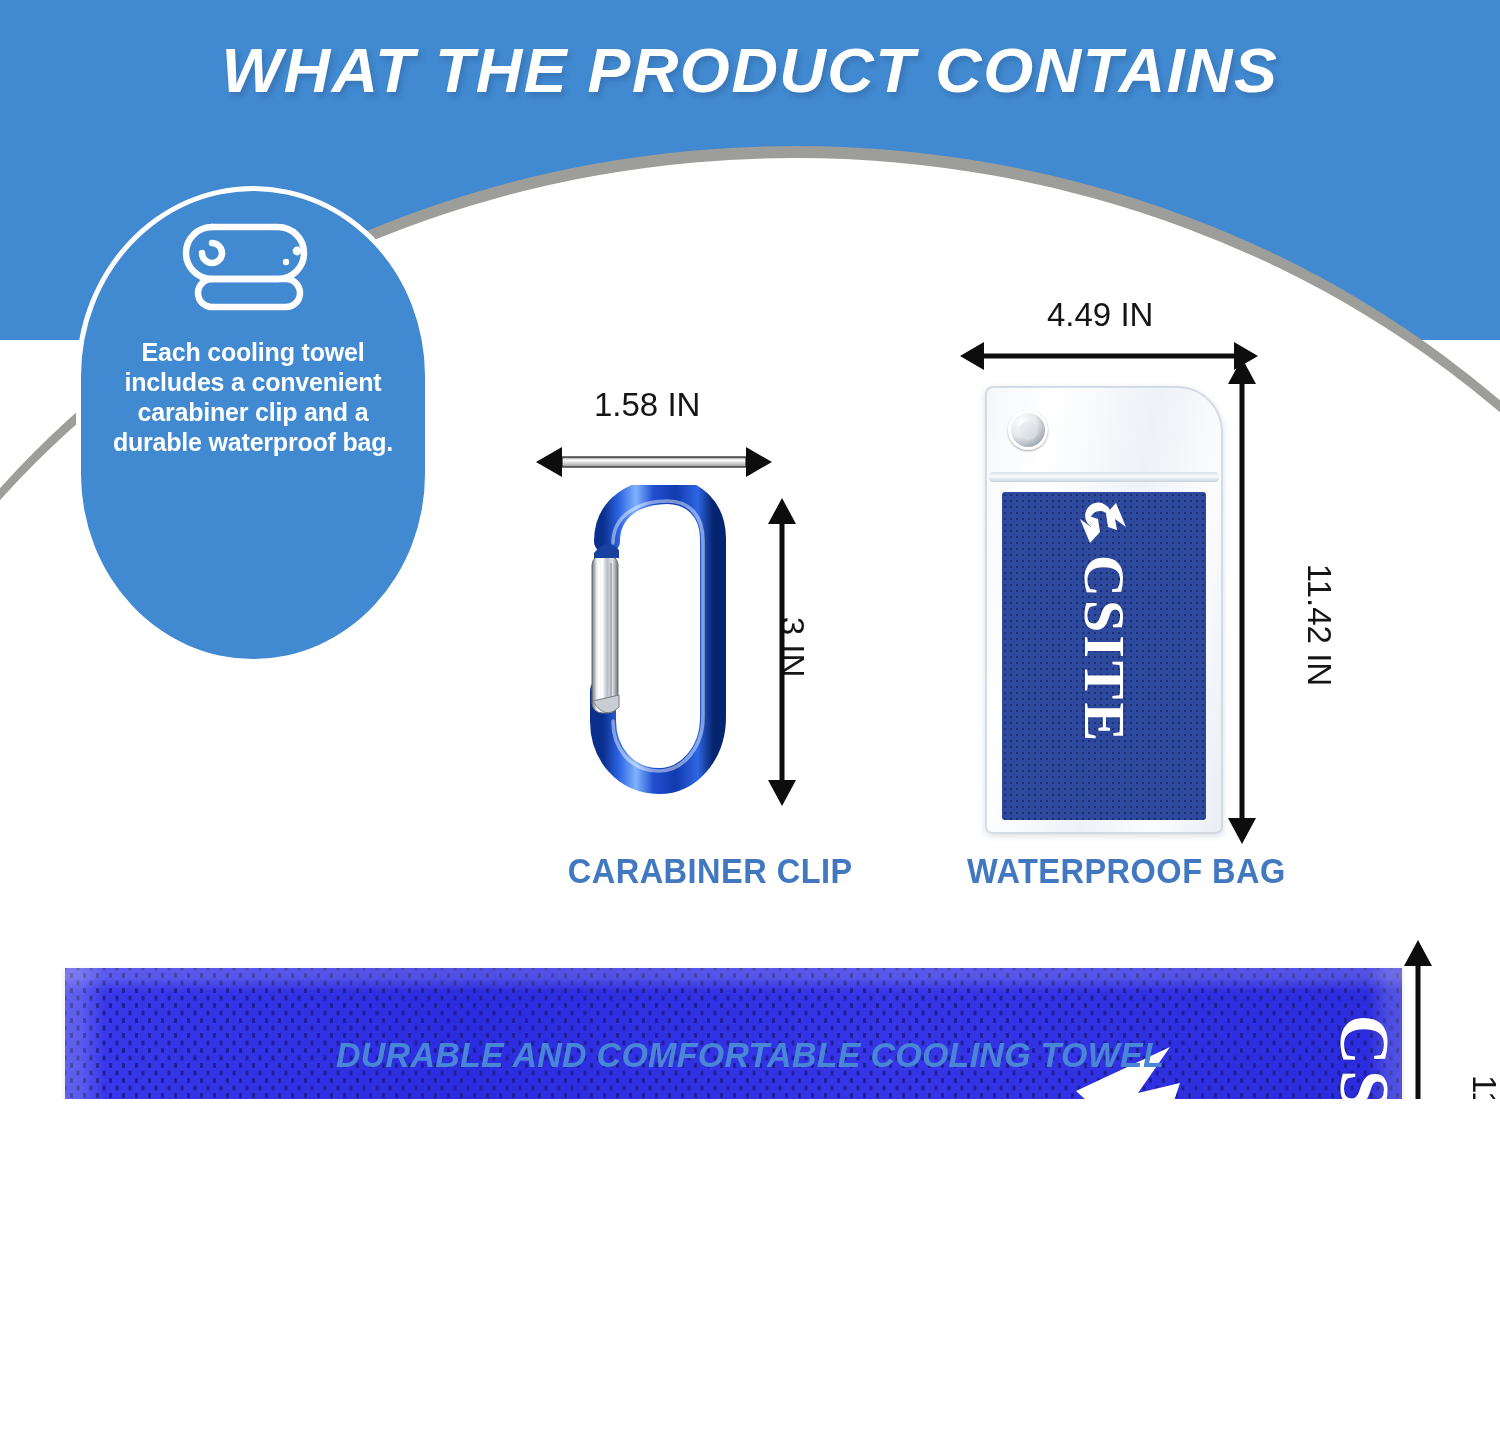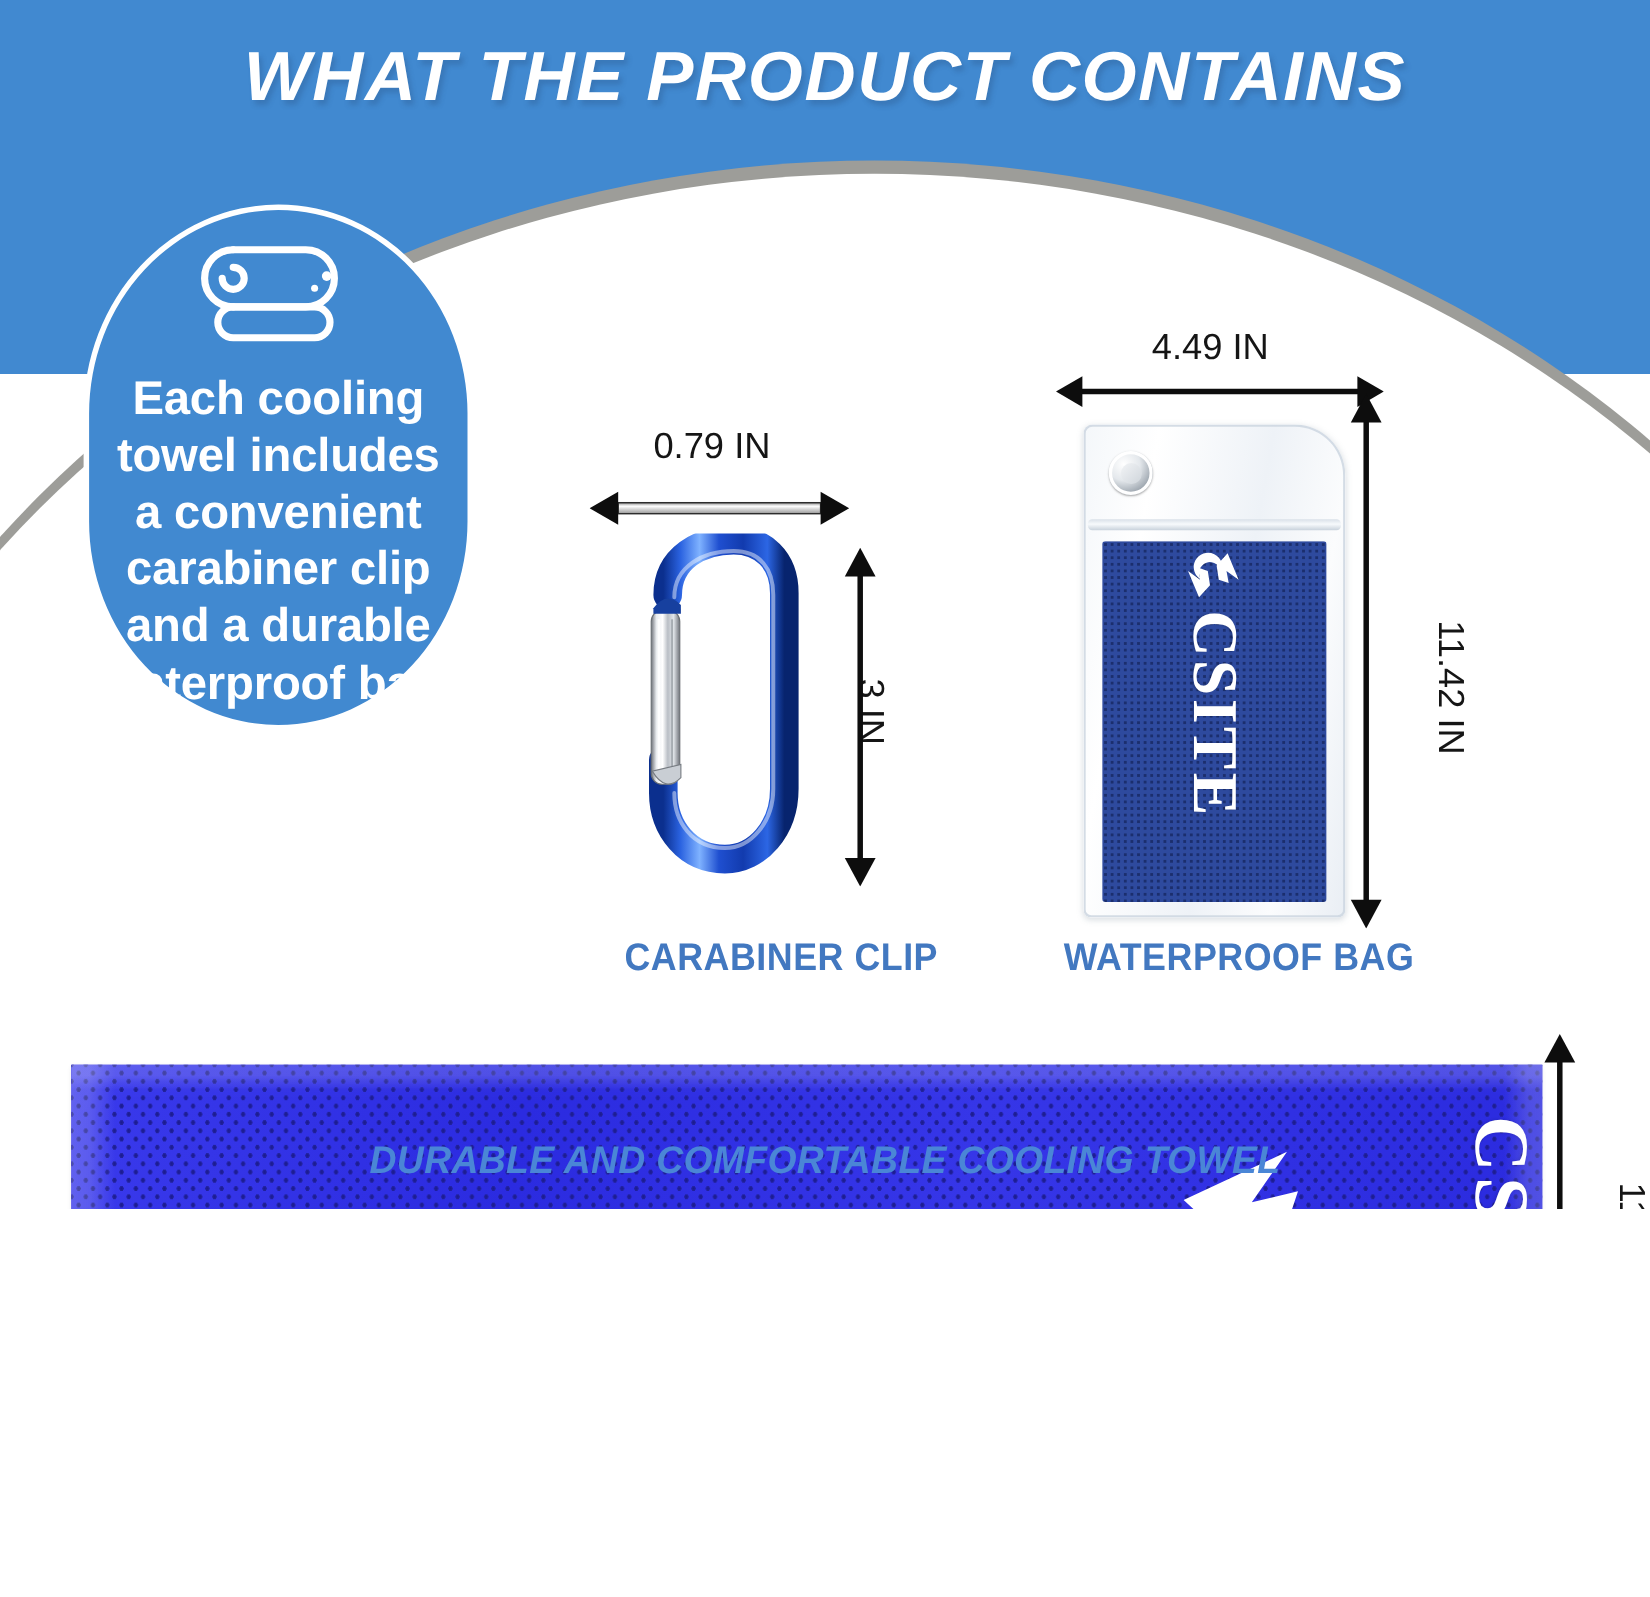--- a/index.html
+++ b/index.html
@@ -54,21 +54,21 @@
     z-index: 6;
   }
   .badge-icon {
     position: absolute; left: 50%; top: 28px;
     transform: translateX(-50%);
     width: 150px; height: 96px;
   }
   .badge-text {
     position: absolute; left: 12px; right: 12px; top: 146px;
     color: #ffffff;
-    font-size: 43px;
+    font-size: 25px;
     font-weight: bold;
     line-height: 1.205;
     text-align: center;
     letter-spacing: -0.2px;
   }
 
   
   .dim-label {
     position: absolute;
     color: #151515;
@@ -215,21 +215,21 @@
           <path d="M34 24 a10 10 0 1 1 0 20 a10 10 0 0 1 -10 -10"></path>
           <path d="M34 60 h74 a14 14 0 0 1 0 28 H34 a14 14 0 0 1 0 -28"></path>
         </g>
         <circle cx="119" cy="32" r="4.4" fill="#ffffff"></circle>
         <circle cx="108" cy="43" r="3.2" fill="#ffffff"></circle>
       </svg>
     </div>
     <div class="badge-text">Each cooling towel includes a convenient carabiner clip and a durable waterproof bag.</div>
   </div>
 
-  <div class="dim-label" style="left:594px; top:386px;">0.79 IN</div>
+  <div class="dim-label" style="left:594px; top:386px;">1.58 IN</div>
 
   <div class="arrow" style="left:536px; top:443px; width:236px; height:40px;">
     <svg viewBox="0 0 236 40" width="236" height="40" aria-hidden="true">
       <defs>
         <linearGradient id="shaftH" x1="0" y1="0" x2="0" y2="1">
           <stop offset="0%" stop-color="#8f8f8f"></stop>
           <stop offset="32%" stop-color="#ffffff"></stop>
           <stop offset="58%" stop-color="#d6d6d6"></stop>
           <stop offset="100%" stop-color="#9a9a9a"></stop>
         </linearGradient>

